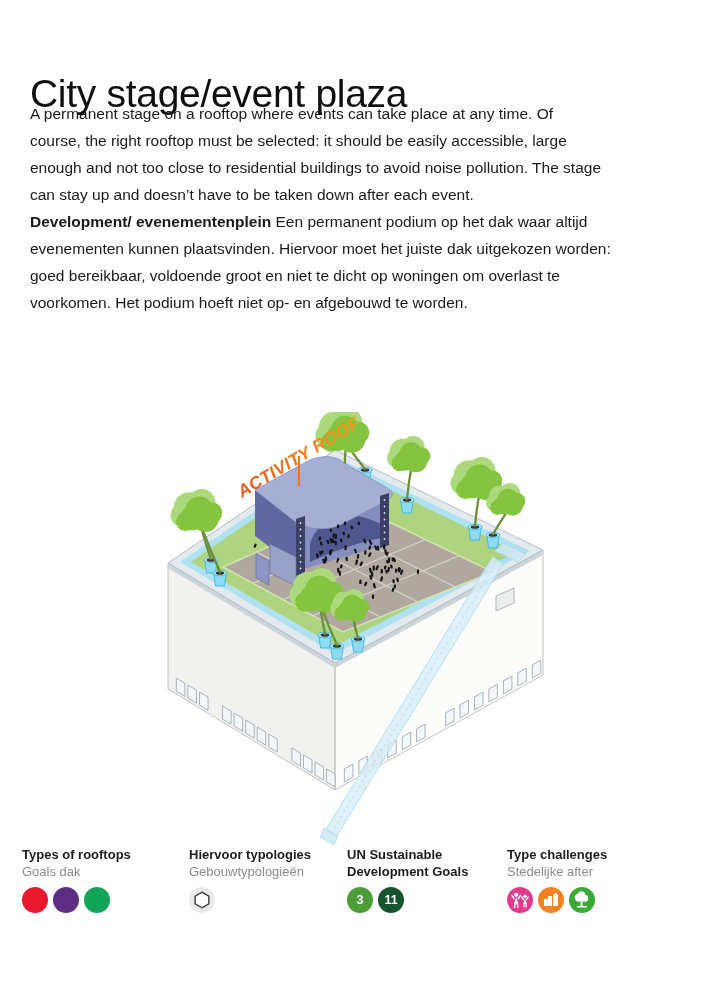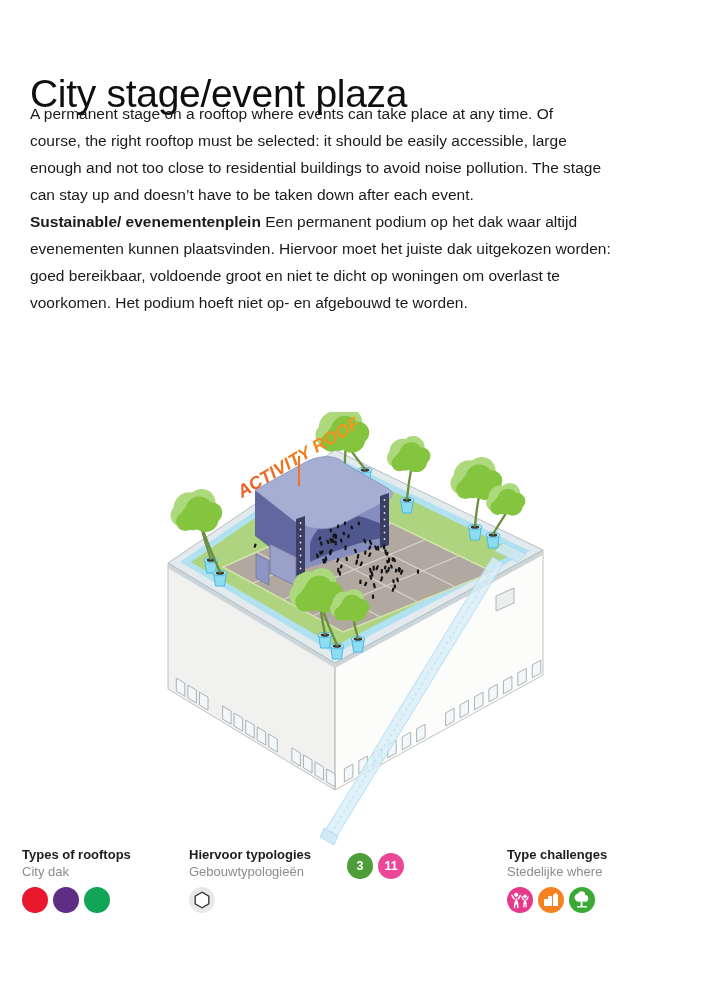--- a/index.html
+++ b/index.html
@@ -20,21 +20,21 @@
 </head>
 <body>
 
 <h1 class="page-title">City stage/event plaza</h1>
 
 <div class="para para-en"><span>A permanent stage on a rooftop where events can take place at any time. Of
 course, the right rooftop must be selected: it should be easily accessible, large
 enough and not too close to residential buildings to avoid noise pollution. The stage
 can stay up and doesn’t have to be taken down after each event.</span></div>
 
-<div class="para para-nl"><b>Sustainable/ evenementenplein</b> <span>Een permanent podium op het dak waar altijd
+<div class="para para-nl"><b>Development/ evenementenplein</b> <span>Een permanent podium op het dak waar altijd
 evenementen kunnen plaatsvinden. Hiervoor moet het juiste dak uitgekozen worden:
 goed bereikbaar, voldoende groot en niet te dicht op woningen om overlast te
 voorkomen. Het podium hoeft niet op- en afgebouwd te worden.</span></div>
 
 <svg class="illustration" viewBox="0 0 610 445">
   <defs>
     <linearGradient id="lg-orange" x1="0" y1="0" x2="1" y2="0">
       <stop id="lg-a" offset="0" stop-color="#ed5a23"></stop>
       <stop id="lg-b" offset="1" stop-color="#f89c1b"></stop>
     </linearGradient>
@@ -314,52 +314,53 @@
     <line x1="450" y1="148" x2="282" y2="423" stroke="#b9e0f0" stroke-width="1.2" stroke-dasharray="2.5,3.5" opacity="0.9"></line>
     <path d="M276,416 L290,424 L286,433 L272,425 Z" stroke-width="0.8" opacity="0.95" fill="#cfe9f5" stroke="#a9d9ed"></path>
   </g>
 
   <line id="leader" x1="251" y1="44" x2="251" y2="74" stroke-width="2" stroke="#f4731d"></line>
   <text id="roof-label" transform="translate(194,86) rotate(-31)" font-family="Liberation Sans, sans-serif" font-size="17.5" font-weight="700" font-style="italic" letter-spacing="0.3" fill="url(#lg-orange)">ACTIVITY ROOF</text>
 </svg>
 
 <div class="legend-col" style="left:22px">
   <div class="legend-title">Types of rooftops</div>
-  <div class="legend-subtitle">City dak</div>
+  <div class="legend-subtitle">Goals dak</div>
   <div class="legend-icons">
       <span class="legend-icon" style="background: rgb(232, 25, 44);"></span>
       <span class="legend-icon" style="background: rgb(94, 45, 132);"></span>
       <span class="legend-icon" style="background: rgb(18, 164, 87);"></span>
     </div>
 </div>
 <div class="legend-col" style="left:189px">
   <div class="legend-title">Hiervoor typologies</div>
   <div class="legend-subtitle">Gebouwtypologieën</div>
   <div class="legend-icons">
       <span class="legend-icon" style="background: rgb(233, 233, 236);">
         <svg width="26" height="26" viewBox="0 0 26 26">
           <polygon points="13,5.2 19.8,9.1 19.8,16.9 13,20.8 6.2,16.9 6.2,9.1" fill="#ffffff" stroke="#3c3c3c" stroke-width="1.4"></polygon>
         </svg>
       </span>
     </div>
 </div>
 <div class="legend-col" style="left:347px">
+  <div class="legend-title">UN Sustainable Development Goals</div>
   <div class="legend-subtitle"></div>
   <div class="legend-icons">
       <span class="legend-icon" style="background: rgb(76, 159, 56);">
         <span class="sdg-num">3</span>
       </span>
-      <span class="legend-icon" style="background: #ec4899;">
+      <span class="legend-icon" style="background: #14532d;">
         <span class="sdg-num">11</span>
       </span>
     </div>
 </div>
 <div class="legend-col" style="left:507px">
   <div class="legend-title">Type challenges</div>
-  <div class="legend-subtitle">Stedelijke where</div>
+  <div class="legend-subtitle">Stedelijke after</div>
   <div class="legend-icons">
       <span class="legend-icon" style="background: rgb(229, 57, 141);">
         <svg width="26" height="26" viewBox="0 0 26 26">
           <g fill="#fff" stroke="none">
             <circle cx="9.2" cy="7.8" r="2.1"></circle>
             <path d="M9.2,10.2 L11.6,17.4 L6.8,17.4 Z"></path>
             <circle cx="18" cy="9.2" r="1.8"></circle>
             <path d="M18,11.2 L19.9,17 L16.1,17 Z"></path>
           </g>
           <g stroke="#fff" fill="none" stroke-linecap="round">

